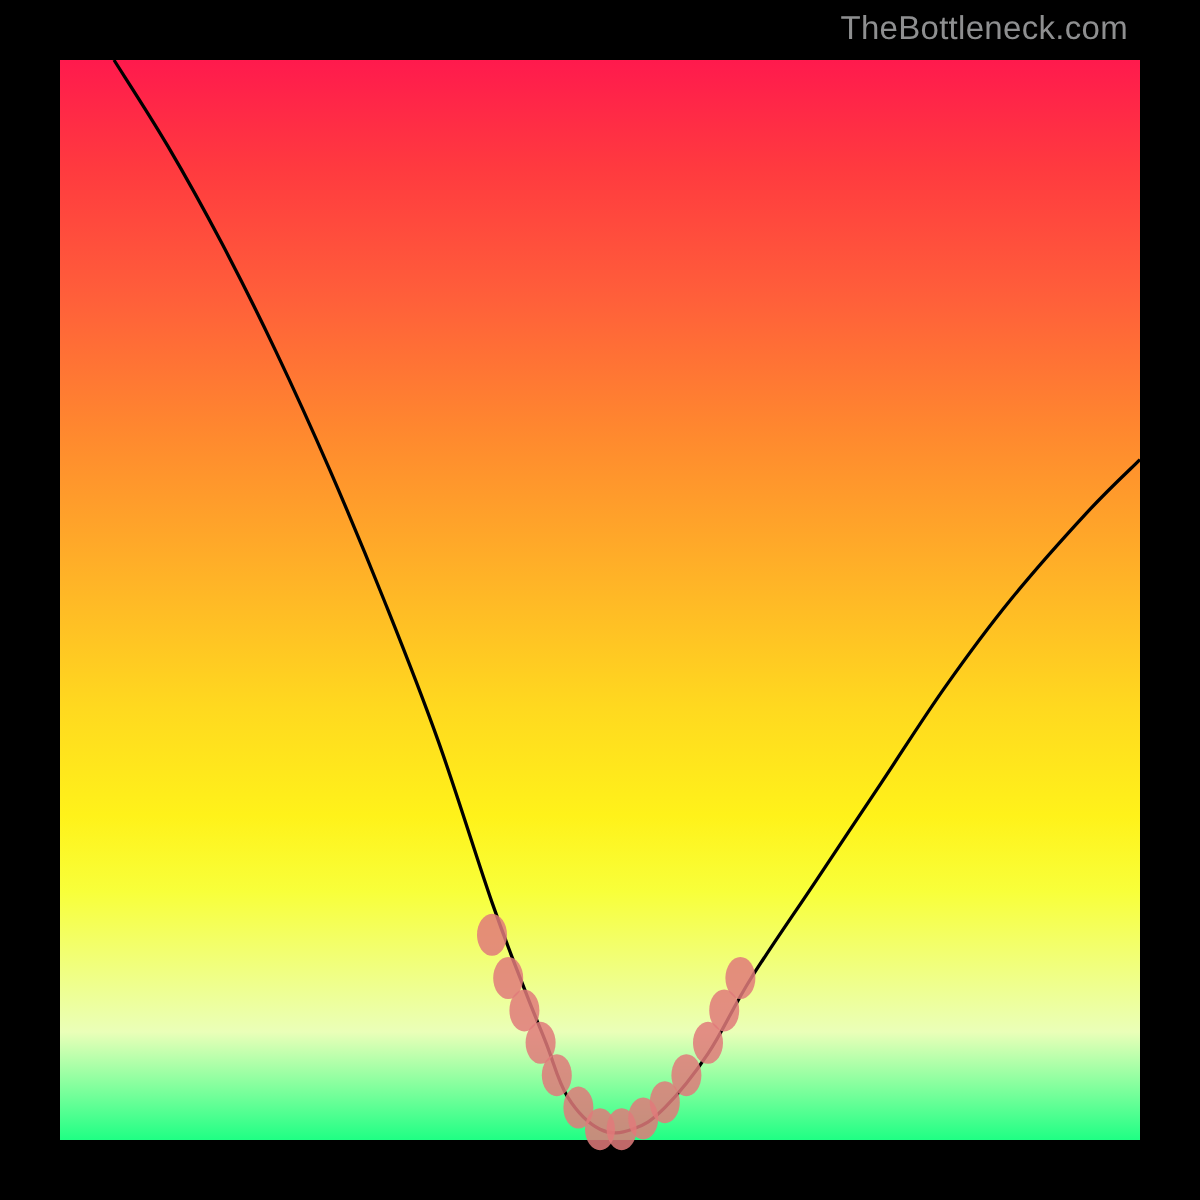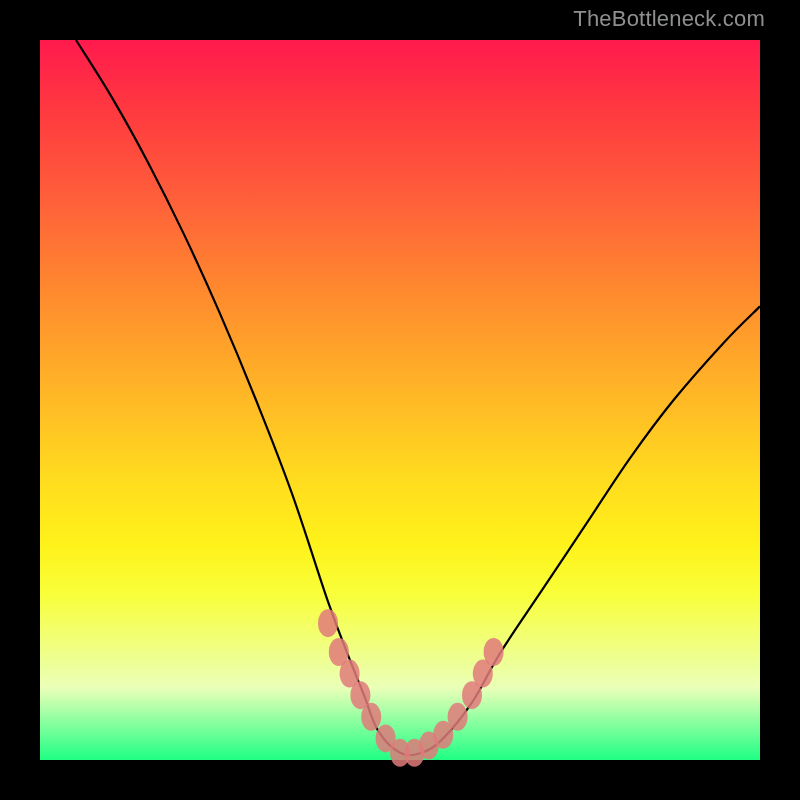--- a/index.html
+++ b/index.html
@@ -32,21 +32,21 @@
       #ffd91f 60%,
       #fff21a 70%,
       #f8ff3a 77%,
       #eaffb8 90%,
       #1fff84 100%
     );
   }
   .watermark {
     position: absolute;
     top: 6px;
-    right: 35px;
+    right: 48px;
     color: #8e8f90;
     font-size: 22px;
     letter-spacing: 0.2px;
     font-weight: 400;
   }
   svg.curve {
     position: absolute;
     left: 0;
     top: 0;
     width: 720px;

